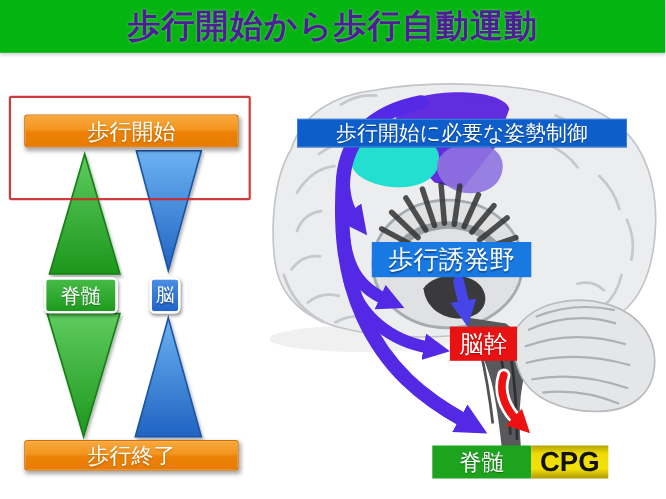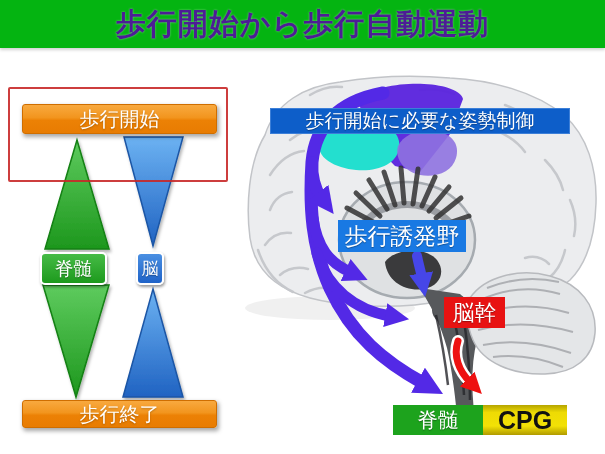--- a/index.html
+++ b/index.html
@@ -25,26 +25,26 @@
   .badge-green{left:40px;top:252px;width:67px;height:33px;font-size:19px;
       background:linear-gradient(180deg,#46bb46,#1d9a1d);}
   .badge-blue{left:136px;top:252px;width:28px;height:33px;font-size:17px;
       background:linear-gradient(180deg,#4a8fe2,#1f63c8);}
   .red-frame{left:8px;top:87px;width:220px;height:95px;border:2.5px solid var(--highlight-red,#c82828);
       border-radius:2px;z-index:3;opacity:.9;}
   
   .lbl{color:#fff;z-index:2;text-shadow:0 1px 1px rgba(0,0,0,.35);}
   .lbl-posture{left:270px;top:108px;width:300px;height:26px;font-size:19px;
       background:var(--blue,#0d5ec9);border:1px solid #3c7fd8;font-family:Liberation Serif, serif;}
-  .lbl-mlr{left:338px;top:220px;width:128px;height:32px;font-size:23px;background:#1979e3;}
-  .lbl-brainstem{left:444px;top:297px;width:61px;height:31px;font-size:22px;
+  .lbl-mlr{left:338px;top:220px;width:145px;height:32px;font-size:23px;background:#1979e3;}
+  .lbl-brainstem{left:409px;top:297px;width:61px;height:31px;font-size:22px;
       background:var(--red-box,#e81212);}
   .lbl-spinal{left:393px;top:405px;width:90px;height:30px;font-size:21px;
       background:var(--green,#1da31d);}
-  .lbl-cpg{left:483px;top:405px;width:84px;height:30px;font-size:25px;font-weight:600;color:#111;
+  .lbl-cpg{left:483px;top:405px;width:70px;height:30px;font-size:25px;font-weight:600;color:#111;
       background:linear-gradient(180deg,#b5a400 0%,#eedb04 25%,#f2e106 70%,#b09a00 100%);
       text-shadow:none;}
   svg.art{position:absolute;left:0;top:0;z-index:1;}
 </style>
 </head>
 <body>
 
 <div class="slide">
 
   <svg class="art" width="605" height="454" viewBox="0 0 605 454">

